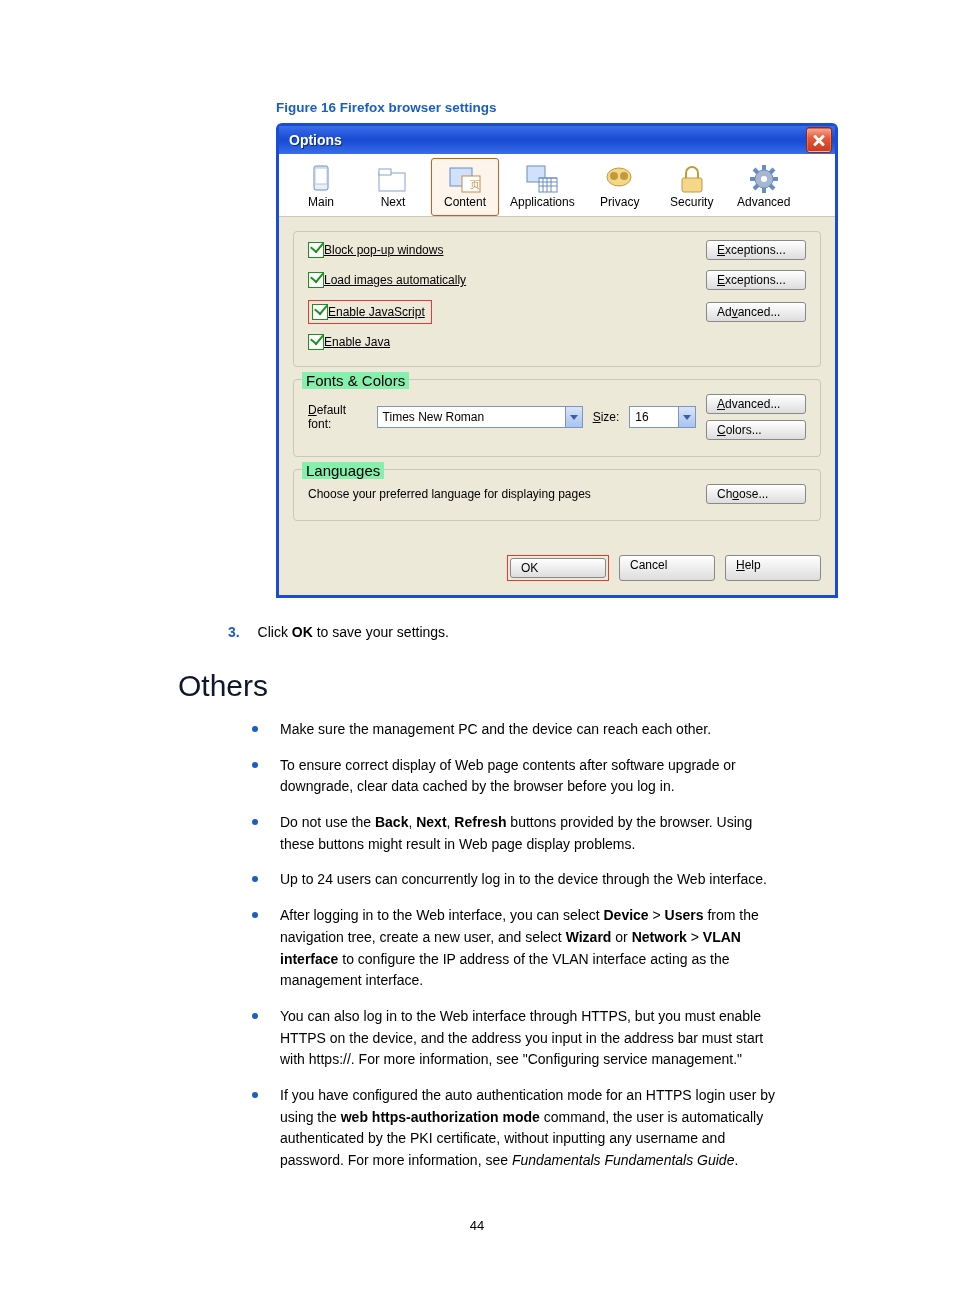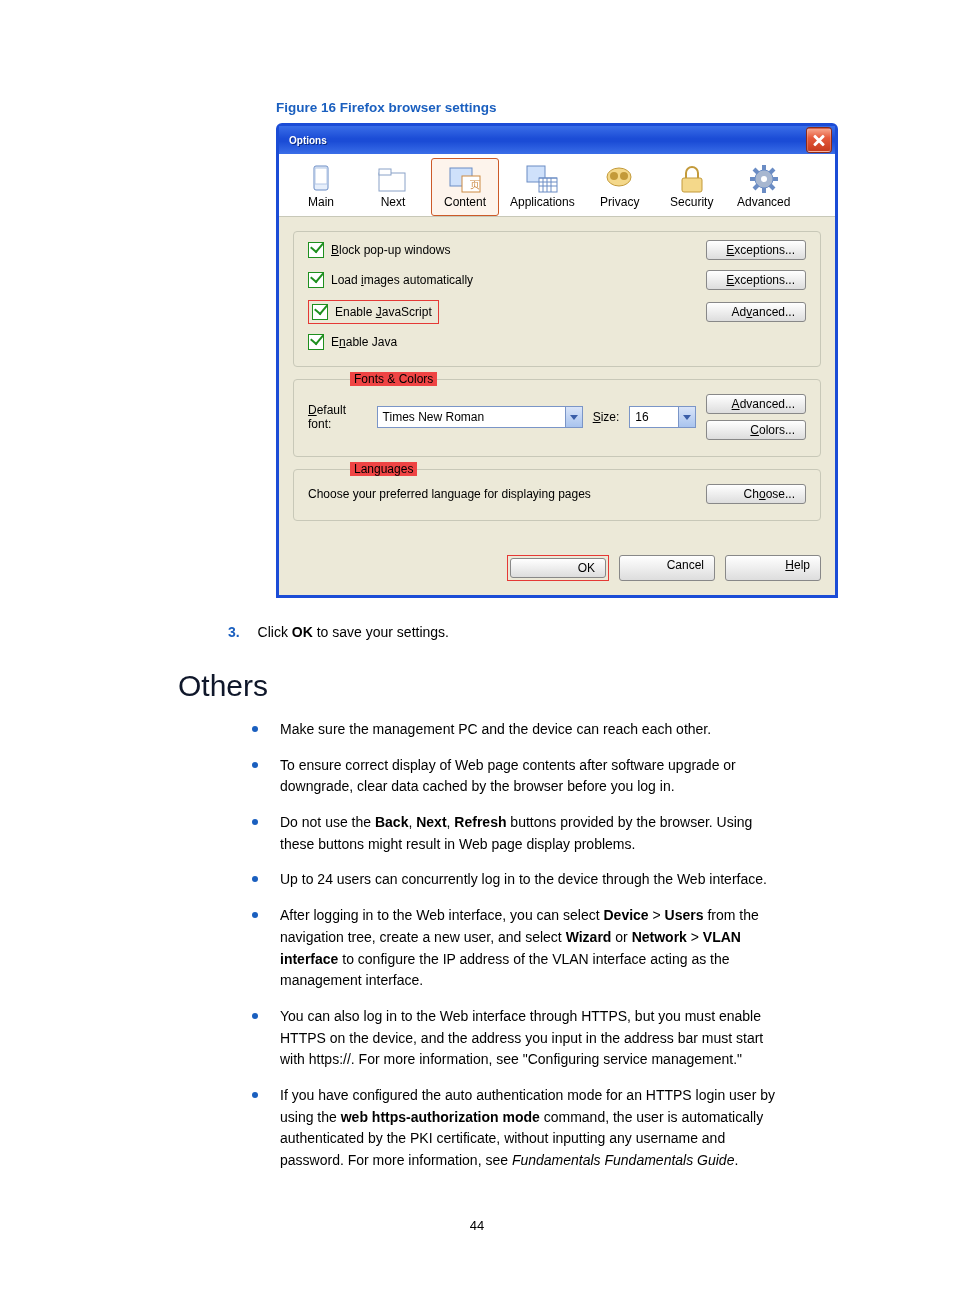--- a/index.html
+++ b/index.html
@@ -32,21 +32,21 @@
     height: 28px;
     background: linear-gradient(180deg,#3a6ee8 0%,#1b4cd6 45%,#1b4cd6 55%,#3a6ee8 100%);
     display: flex;
     align-items: center;
     padding: 0 4px 0 10px;
     justify-content: space-between;
   }
   .titlebar-title {
     color: #fff;
     font-weight: bold;
-    font-size: 10px;
+    font-size: 14px;
     text-shadow: 1px 1px 0 #0a2a80;
   }
   .close-btn {
     width: 22px;
     height: 22px;
     background: linear-gradient(180deg,#f7a48a 0%,#e55a3c 40%,#c83b1e 100%);
     border: 1px solid #fff3;
     border-radius: 3px;
     position: relative;
     box-shadow: 0 0 0 1px #8b2a18;
@@ -96,35 +96,34 @@
     border:1px solid #c8c8b8;
     border-radius:4px;
     padding:14px 14px 16px;
     margin-bottom:12px;
     position:relative;
   }
   .gbox-title {
     position:absolute;
     top:-8px;
     left:8px;
-    background:#ef4444;
+    background:#86efac;
     padding:0 4px;
-    font-size:12px;
-    margin-left:48px;
+    font-size:15px;
   }
   .chk-row {
     display:flex;
     justify-content:space-between;
     align-items:center;
     margin-bottom:10px;
   }
   .chk-left {
     display:flex;
     align-items:center;
-    gap:7px;
+    text-decoration:underline;
   }
   .chk {
     width:14px;height:14px;border:1px solid #1e8f1e;position:relative;background:#fff;
   }
   .chk::after{
     content:"";
     position:absolute;
     left:2px;top:-1px;
     width:10px;height:6px;
     border-left:2px solid #1e8f1e;
@@ -133,21 +132,21 @@
   }
   .chk-label{font-size:12px;}
   .red-box{border:1px solid #e53935;padding:3px 6px 3px 3px;display:inline-flex;}
   .winbtn {
     background:linear-gradient(180deg,#fff 0%,#eee 50%,#ddd 100%);
     border:1px solid #888;
     border-radius:3px;
     padding:2px 10px;
     font-size:12px;
     min-width:78px;
-    text-align:right;
+    text-align:left;
   }
   .font-row{display:flex;align-items:center;gap:10px;font-size:12px;}
   .select{
     border:1px solid #7a95c7;
     background:#fff;
     height:20px;
     display:flex;
     align-items:center;
     position:relative;
     padding:0 18px 0 5px;

